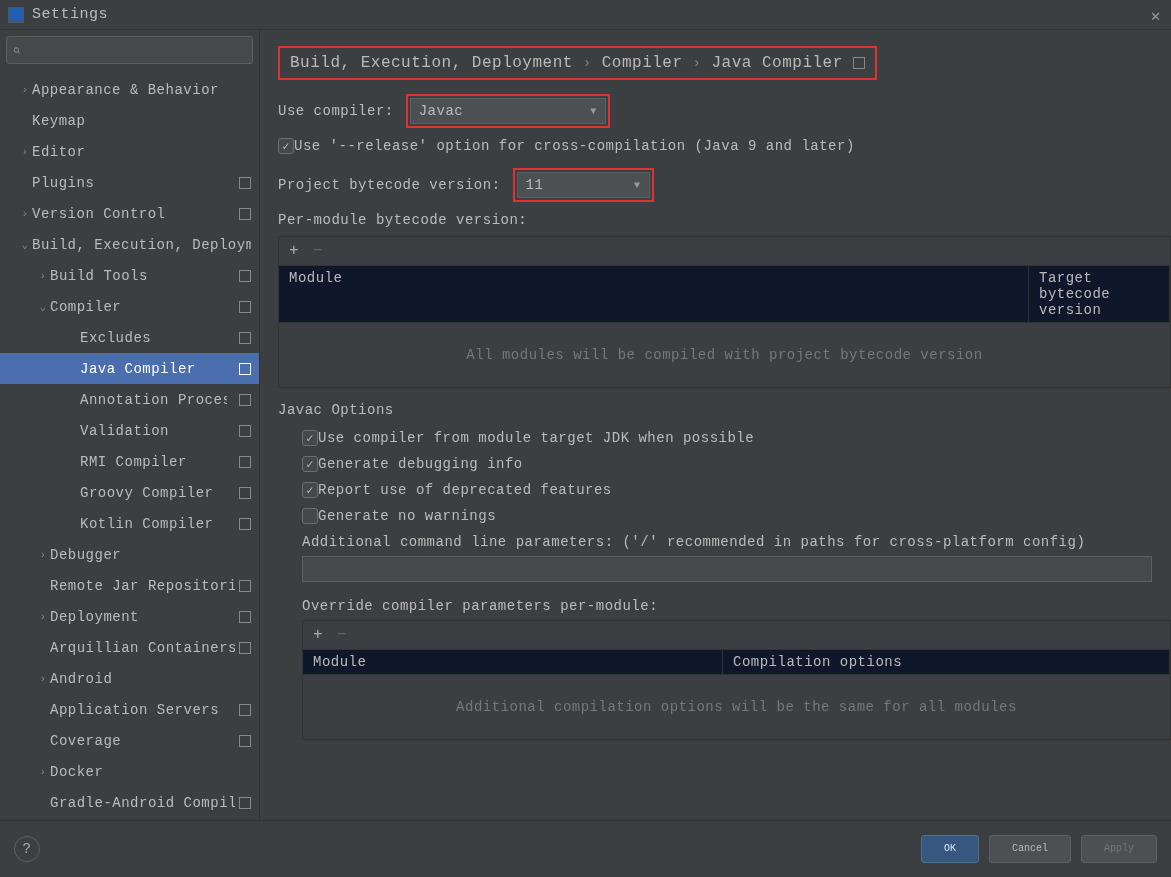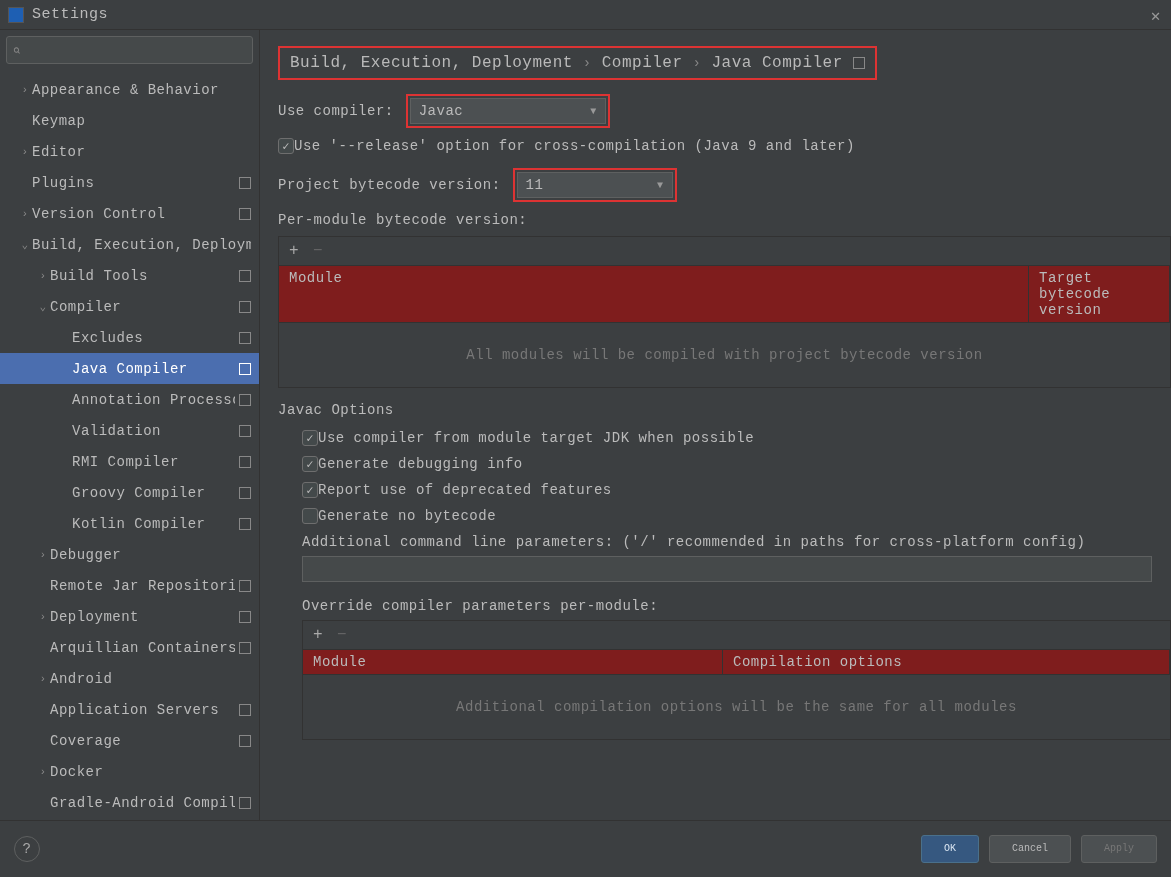--- a/index.html
+++ b/index.html
@@ -105,21 +105,21 @@
 }
 .tree-badge {
   width: 12px;
   height: 12px;
   border: 1px solid #888;
   margin-left: 4px;
 }
 .tree-row.selected .tree-badge { border-color: #fff; }
 .lvl0 { padding-left: 18px; }
 .lvl1 { padding-left: 36px; }
-.lvl2 { padding-left: 58px; }
+.lvl2 { padding-left: 58px; gap: 8px; }
 .main {
   flex: 1;
   padding: 16px 0 16px 18px;
   overflow: hidden;
   position: relative;
 }
 .breadcrumb {
   display: inline-flex;
   align-items: center;
   border: 2px solid #dd3333;
@@ -184,21 +184,21 @@
   display: flex;
   align-items: center;
   gap: 14px;
   padding: 0 10px;
   background: #3c3f41;
 }
 .tb-btn { color: #aaa; font-size: 16px; cursor: pointer; }
 .tb-btn.disabled { color: #666; }
 .table-header {
   display: flex;
-  background: #7f1d1d;
+  background: #0f172a;
   border-top: 1px solid #323232;
   border-bottom: 1px solid #323232;
 }
 .th {
   padding: 4px 10px;
   border-right: 1px solid #323232;
 }
 .table-empty {
   padding: 24px 10px;
   text-align: center;
@@ -400,21 +400,21 @@
       </div>
     </div>
 
     <div class="checkbox-row">
       <span class="checkbox checked"></span>
       <span>Use '--release' option for cross-compilation (Java 9 and later)</span>
     </div>
 
     <div class="form-row" style="margin-top:18px">
       <span class="label">Project bytecode version:</span>
-      <div class="dropdown hl-border" style="width:156px">
+      <div class="dropdown hl-border" style="width:133px">
         <span class="dd-text">11</span>
         <span class="dd-arrow">▼</span>
       </div>
     </div>
 
     <div class="section-label">Per-module bytecode version:</div>
 
     <div class="table">
       <div class="table-toolbar">
         <span class="tb-btn">+</span>
@@ -437,21 +437,21 @@
       <div class="checkbox-row">
         <span class="checkbox checked"></span>
         <span>Generate debugging info</span>
       </div>
       <div class="checkbox-row">
         <span class="checkbox checked"></span>
         <span>Report use of deprecated features</span>
       </div>
       <div class="checkbox-row">
         <span class="checkbox"></span>
-        <span>Generate no bytecode</span>
+        <span>Generate no warnings</span>
       </div>
 
       <div style="margin-top:7px;white-space:nowrap;overflow:hidden">Additional command line parameters:  ('/' recommended in paths for cross-platform config)</div>
       <input class="text-input" style="width: 850px; margin-top: 6px;" value="">
 
       <div style="margin-top:16px">Override compiler parameters per-module:</div>
 
       <div class="table" style="margin-top:6px">
         <div class="table-toolbar">
           <span class="tb-btn">+</span>

